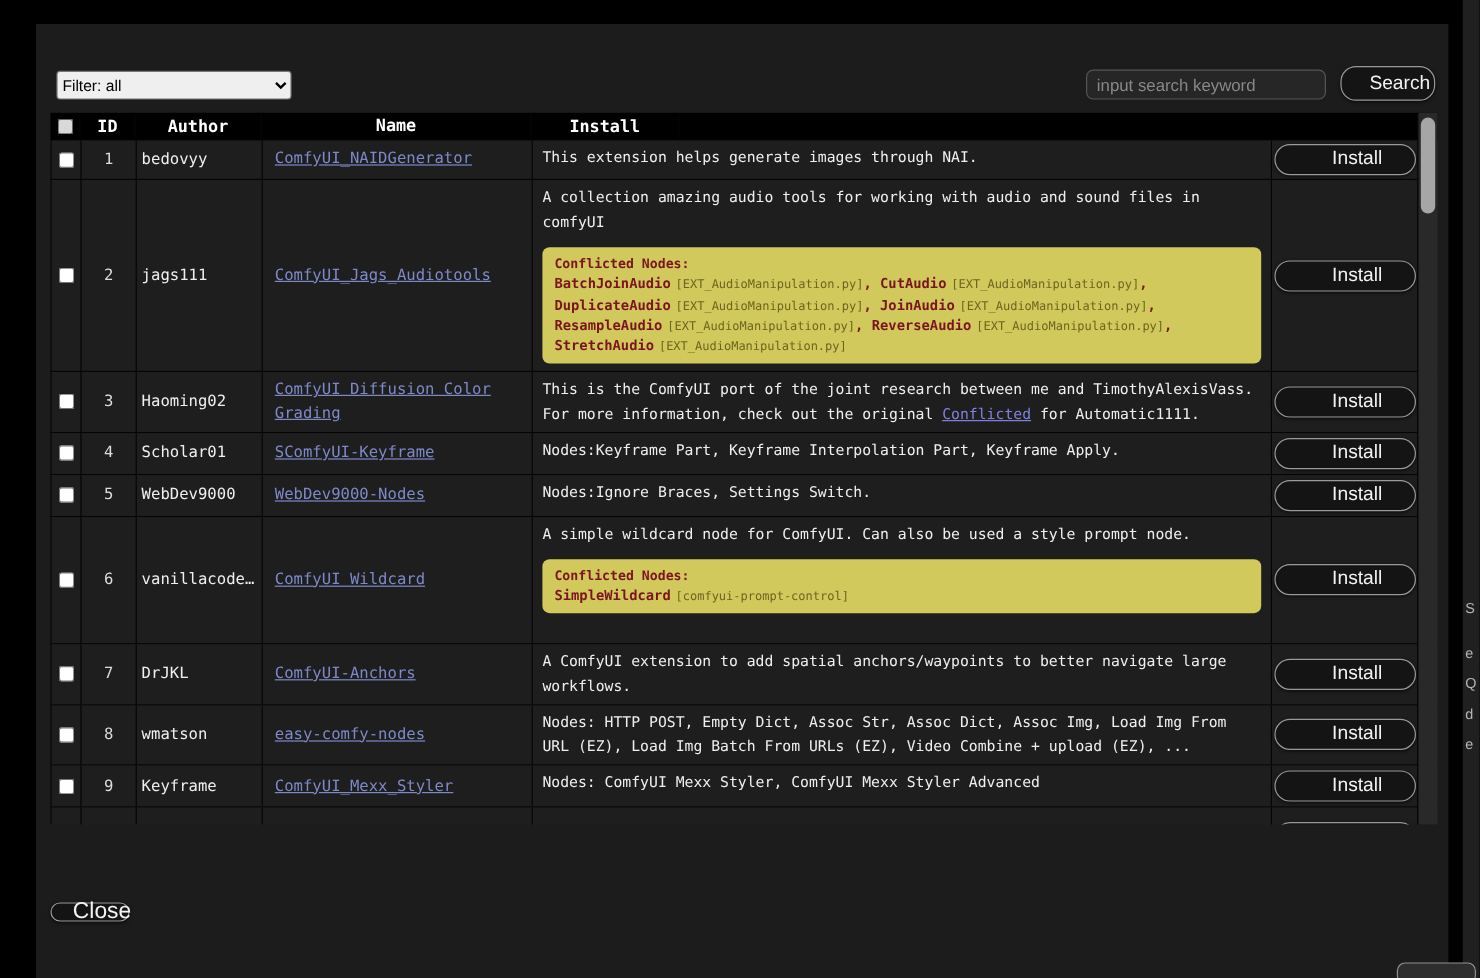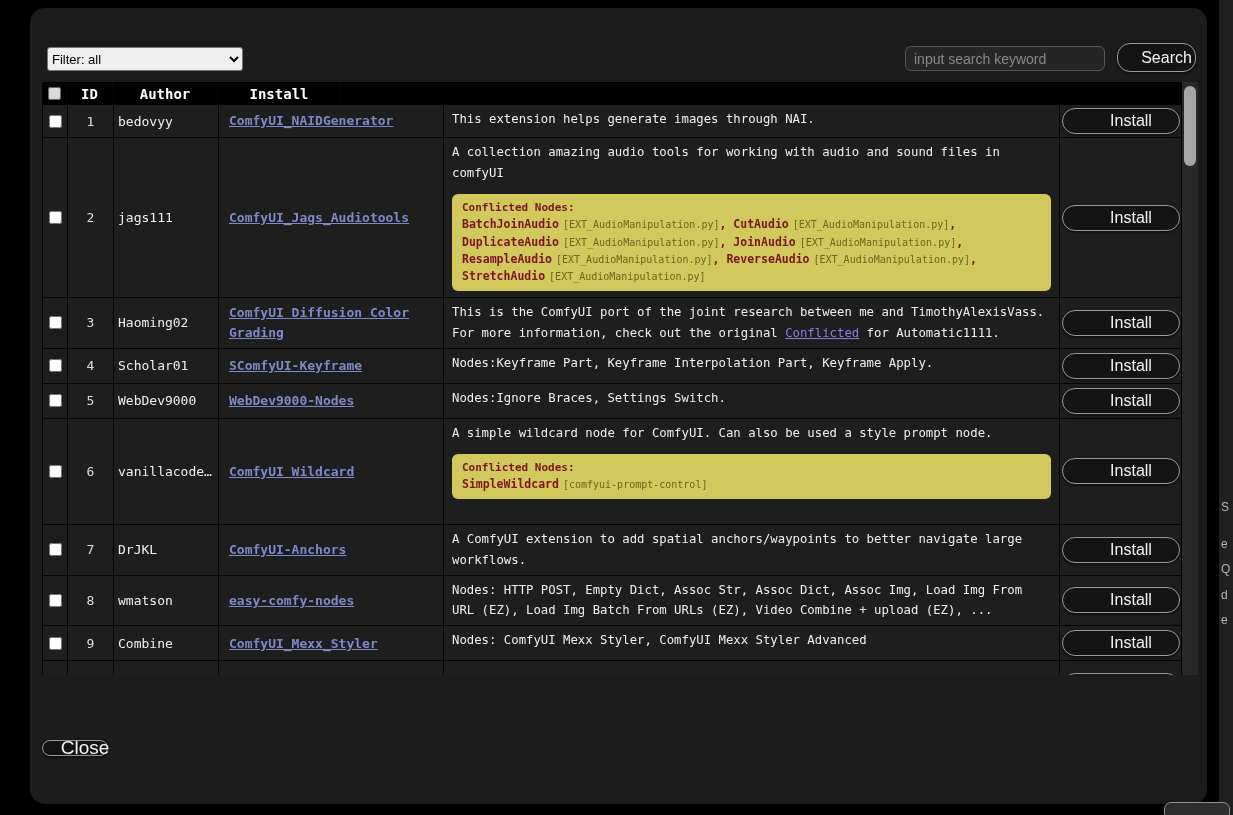--- a/index.html
+++ b/index.html
@@ -2,22 +2,22 @@
 <html><head>
 <meta charset="utf-8">
 <style>
   html,body{margin:0;padding:0}
   body{
     width:1233px;height:815px;overflow:hidden;position:relative;
     background:#000;
     font-family:"DejaVu Sans Mono","Liberation Mono",monospace;
   }
   .modal{
-    position:absolute;left:30px;top:8px;width:1177px;height:796px;
-    background:#1c1c1d;border-radius:15px;
+    position:absolute;left:30px;top:20px;width:1177px;height:796px;
+    background:#1c1c1d;border-radius:0;
   }
   
   .filter{
     position:absolute;left:17px;top:39px;width:196px;height:24px;
     font-family:"Liberation Sans",sans-serif;font-size:13px;border-radius:3px;
   }
   .badge{
     position:absolute;left:231px;top:38px;width:150px;height:23px;
     background:#b8293d;color:#fff;border-radius:5px;
     font-size:13px;font-weight:bold;display:flex;align-items:center;justify-content:center;margin-top:46px;
@@ -56,21 +56,21 @@
     border-right:1px solid #050505;color:#efefef;font-size:13px;
   }
   .c-cb{width:25px;justify-content:center}
   .c-id{width:46px;justify-content:center;color:#ddd}
   .c-author{width:105px;padding:0 4px;overflow:hidden;white-space:nowrap}
   .c-name{width:225px;padding:2px 4px 2px 10px;line-height:1.5}
   .c-desc{width:616px;padding:4px 8px;flex-direction:column;align-items:flex-start;font-size:12.3px;line-height:1.7}
   .c-install{width:123px;justify-content:center}
   input[type=checkbox]{width:13px;height:13px;accent-color:#ccc;margin:0;cursor:pointer}
   .hcb{opacity:.85}
-  .nlink{color:#7e89c8;font-weight:bold;text-decoration:underline;cursor:pointer}
+  .nlink{color:#7e89c8;font-weight:normal;text-decoration:underline;cursor:pointer}
   .dlink{color:#8181de;text-decoration:underline;cursor:pointer}
   .install-btn{width:118px;height:26px;font-size:16px}
   
   .conflict{
     align-self:stretch;background:#d1c95c;border-radius:6px;margin-top:10px;
     padding:6px 10px;line-height:1.5;
   }
   .ctitle{font-weight:bold;color:#7c1420;font-size:11px}
   .citems{font-size:11.5px;color:#7c1420}
   .cname{font-weight:bold;color:#7c1420}
@@ -101,20 +101,21 @@
   <input class="search" type="text" placeholder="input search keyword" style="">
   <button class="btn search-btn">Search</button>
 
   <div class="table">
     <div class="thead">
       <div class="cell c-cb">
         <input type="checkbox" class="hcb" style="">
       </div>
       <div class="cell c-id">ID</div>
       <div class="cell c-author">Author</div>
+      <div class="cell c-name" style="justify-content:center;padding-left:4px">Name</div>
       <div class="cell c-install">Install</div>
     </div>
     <div class="tbody">
         <div class="trow">
           <div class="cell c-cb">
             <input type="checkbox" style="">
           </div>
           <div class="cell c-id">1</div>
           <div class="cell c-author">bedovyy</div>
           <div class="cell c-name">
@@ -245,21 +246,21 @@
           </div>
           <div class="cell c-install">
             <button class="btn install-btn">Install</button>
           </div>
         </div>
         <div class="trow">
           <div class="cell c-cb">
             <input type="checkbox" style="">
           </div>
           <div class="cell c-id">9</div>
-          <div class="cell c-author">Combine</div>
+          <div class="cell c-author">Keyframe</div>
           <div class="cell c-name">
             <span class="nlink">ComfyUI_Mexx_Styler</span>
           </div>
           <div class="cell c-desc">
             <div class="dtext"><span>Nodes: ComfyUI Mexx Styler, ComfyUI Mexx Styler Advanced</span></div>
           </div>
           <div class="cell c-install">
             <button class="btn install-btn">Install</button>
           </div>
         </div>

